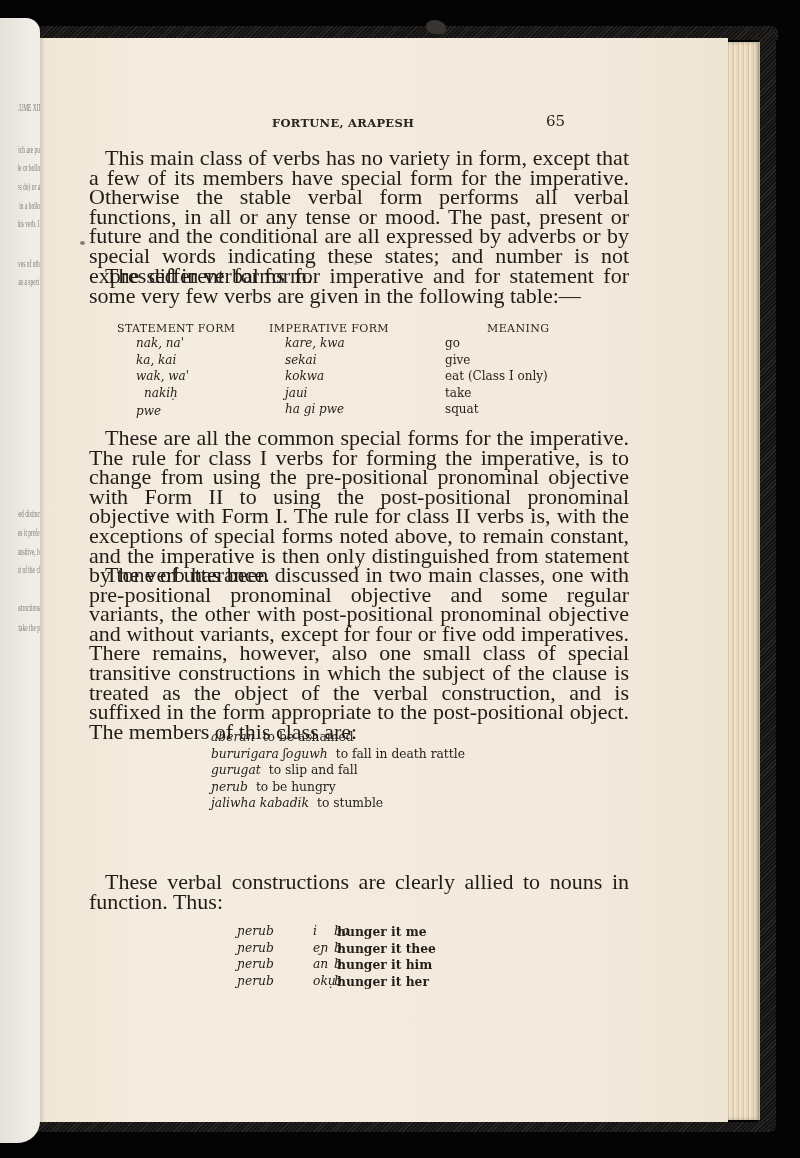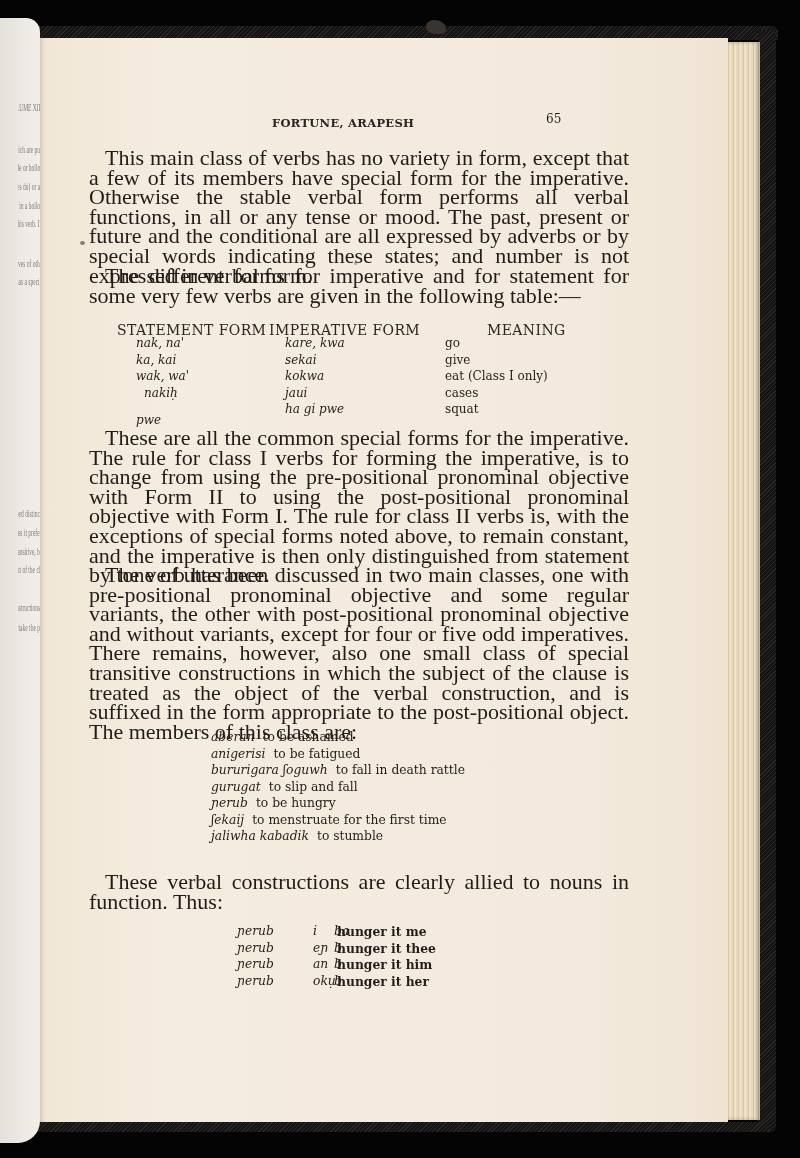--- a/index.html
+++ b/index.html
@@ -93,41 +93,41 @@
       font-family: "DejaVu Serif", serif;
       font-size: 11.5px;
       font-weight: bold;
       letter-spacing: 0.3px;
       color: #2a2521;
     }
     .page-number {
       position: absolute;
       left: 546px; top: 112px;
       font-family: "DejaVu Serif", serif;
-      font-size: 12px;
+      font-size: 15px;
       color: #221e1a;
     }
     .para {
       position: absolute;
       left: 89px;
       width: 540px;
       font-family: "Liberation Serif", serif;
       font-size: 22px;
       line-height: 19.6px;
       color: #201c18;
       text-align: justify;
       text-indent: 16px;
       margin: 0;
     }
 
     .tbl-head {
       position: absolute;
       top: 322px;
       font-family: "DejaVu Serif", serif;
-      font-size: 14px;
+      font-size: 11px;
       letter-spacing: 0.4px;
       color: #2a2521;
     }
     .tbl-row {
       position: absolute;
       font-family: "DejaVu Serif", serif;
       font-size: 12px;
       color: #221e1a;
     }
     .it { font-style: italic; }
@@ -221,38 +221,36 @@
     <div class="tbl-row it" style="left:136px; top:353px">ka, kai</div>
     <div class="tbl-row it" style="left:285px; top:353px">sekai</div>
     <div class="tbl-row" style="left:445px; top:353px">give</div>
 
     <div class="tbl-row it" style="left:136px; top:369px">wak, wa'</div>
     <div class="tbl-row it" style="left:285px; top:369px">kokwa</div>
     <div class="tbl-row" style="left:445px; top:369px">eat (Class I only)</div>
 
     <div class="tbl-row it" style="left:144px; top:386px">nakiḥ</div>
     <div class="tbl-row it" style="left:285px; top:386px">jaui</div>
-    <div class="tbl-row" style="left:445px; top:386px">cases</div>
-
-    <div class="tbl-row it" style="left:136px; top:413px">pwe</div>
+    <div class="tbl-row" style="left:445px; top:386px">take</div>
+
+    <div class="tbl-row it" style="left:136px; top:404px">pwe</div>
     <div class="tbl-row it" style="left:285px; top:402px">ha gi pwe</div>
     <div class="tbl-row" style="left:445px; top:402px">squat</div>
   </div>
 
   <p class="para" style="top:428px">These are all the common special forms for the imperative. The rule for class I verbs for forming the imperative, is to change from using the pre-positional pronominal objective with Form II to using the post-positional pronominal objective with Form I. The rule for class II verbs is, with the exceptions of special forms noted above, to remain constant, and the imperative is then only distinguished from statement by tone of utterance.</p>
 
   <p class="para" style="top:565px">The verb has been discussed in two main classes, one with pre-positional pronominal objective and some regular variants, the other with post-positional pronominal objective and without variants, except for four or five odd imperatives. There remains, however, also one small class of special transitive constructions in which the subject of the clause is treated as the object of the verbal construction, and is suffixed in the form appropriate to the post-positional object. The members of this class are:</p>
 
   <ul class="gloss-list">
     <li><span class="w">aberan</span><span>to be ashamed</span></li>
-    <li><span class="w">anigerisi</span><span>to be fatigued</span></li>
     <li><span class="w">bururigara ʃoguwh</span><span>to fall in death rattle</span></li>
     <li><span class="w">gurugat</span><span>to slip and fall</span></li>
     <li><span class="w">ɲerub</span><span>to be hungry</span></li>
-    <li><span class="w">ʃekaij</span><span>to menstruate for the first time</span></li>
     <li><span class="w">jaliwha kabadik</span><span>to stumble</span></li>
   </ul>
 
   <p class="para" style="top:872px">These verbal constructions are clearly allied to nouns in function. Thus:</p>
 
   <div class="example">
     <div class="example-row">
       <span class="c1">ɲerub</span>
       <span class="c2">ba</span>
       <span class="c3">i</span>

